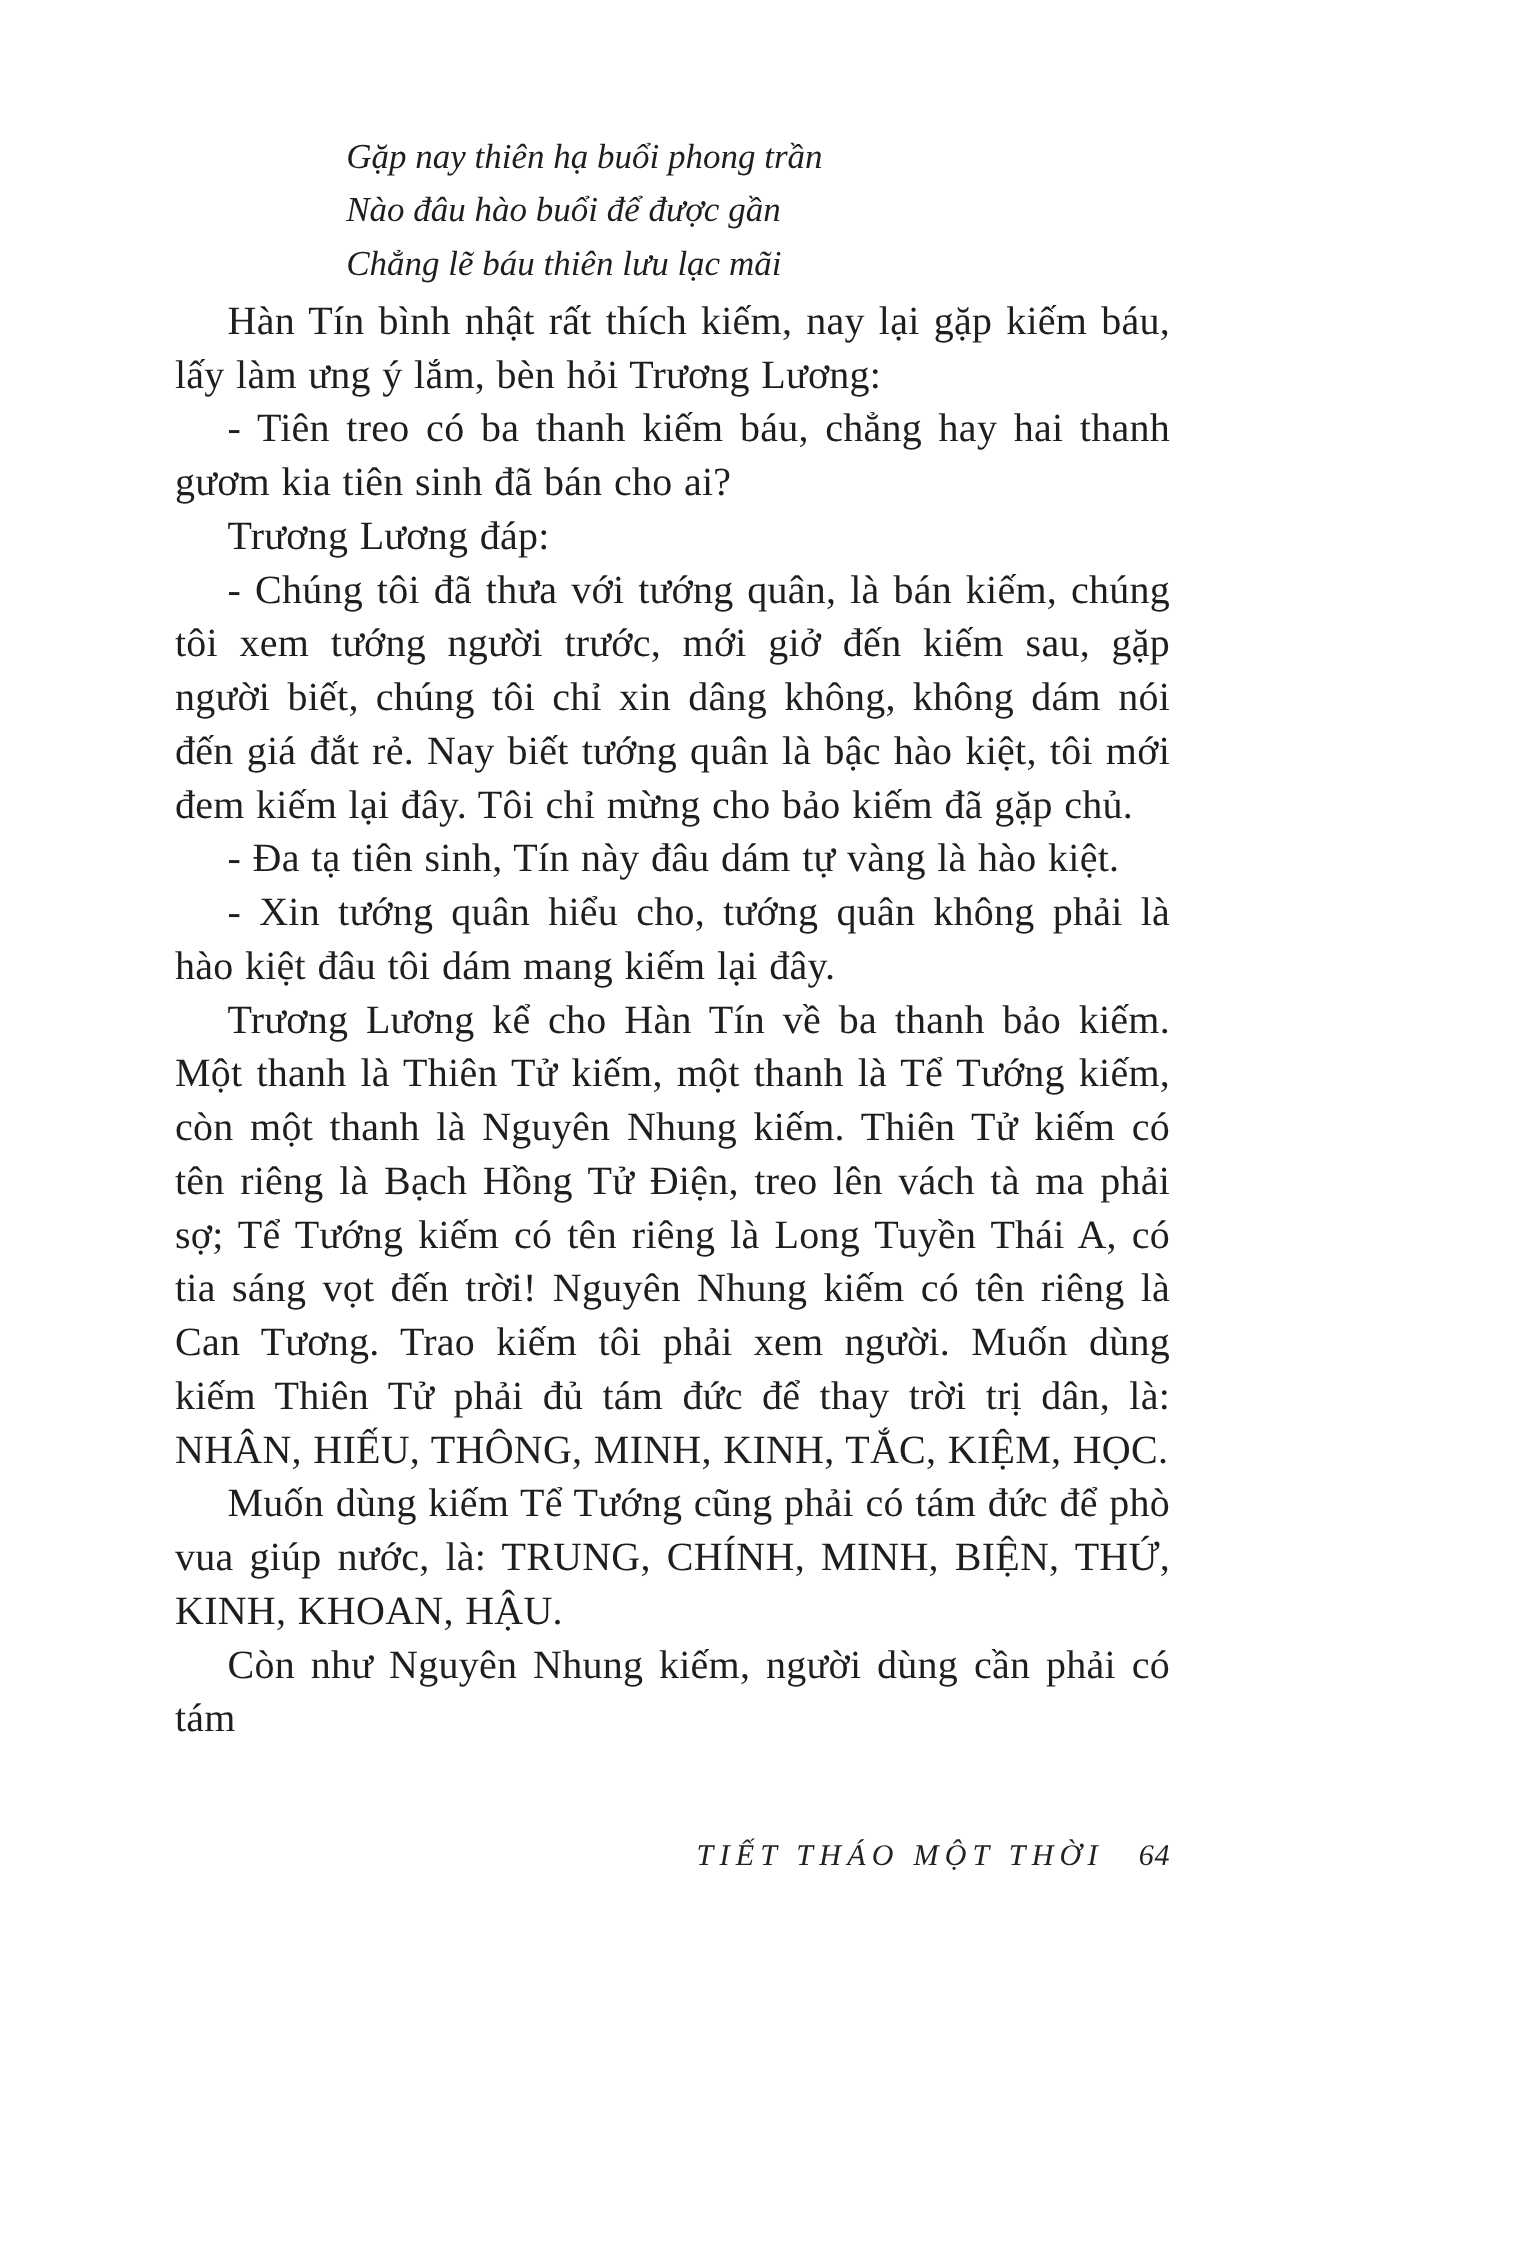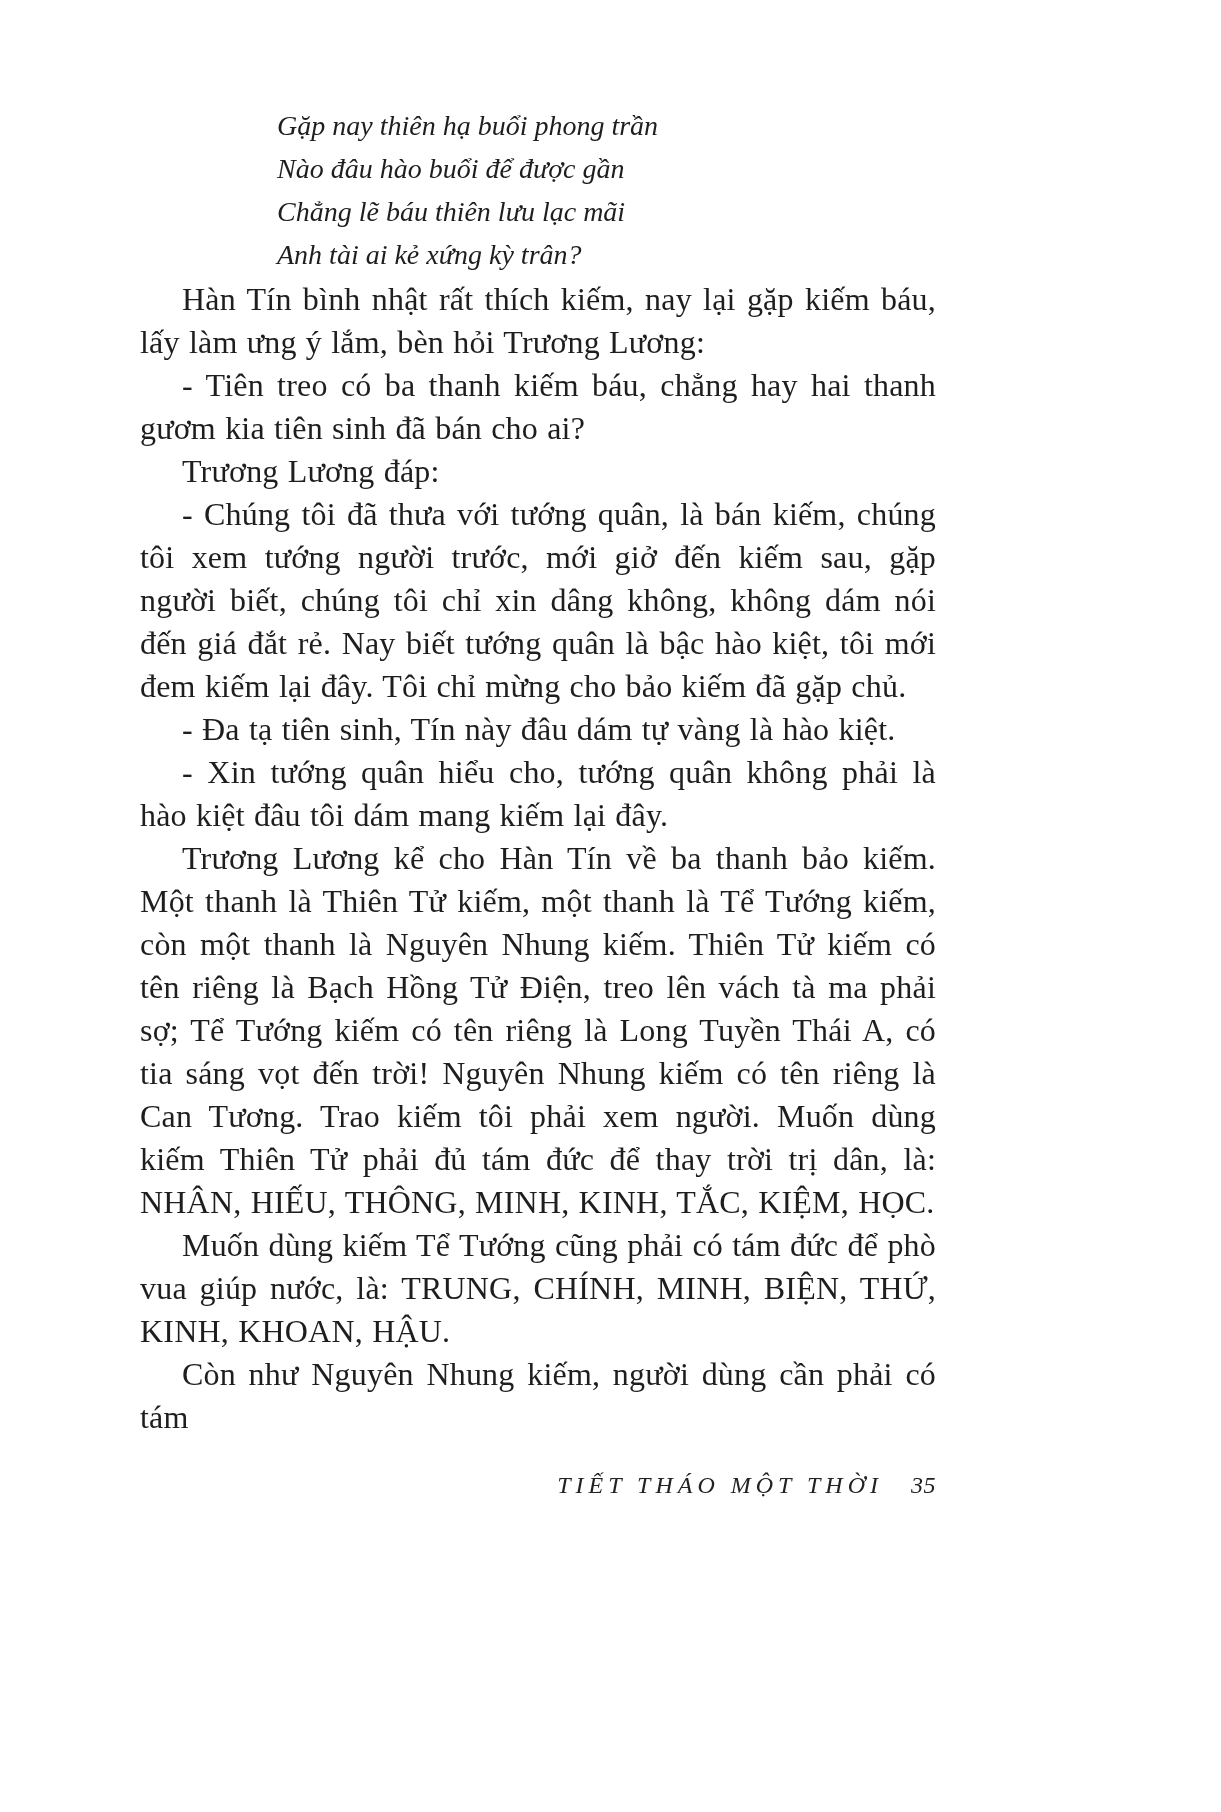--- a/index.html
+++ b/index.html
@@ -62,32 +62,31 @@
 </style>
 </head>
 <body>
 
 <div class="page">
 
   <div class="poem">
     <div class="poem-line">Gặp nay thiên hạ buổi phong trần</div>
     <div class="poem-line">Nào đâu hào buổi để được gần</div>
     <div class="poem-line">Chẳng lẽ báu thiên lưu lạc mãi</div>
-    <div class="poem-line">Anh tài ai kẻ xứng kỳ trân?</div>
   </div>
 
   <div class="body-text">
     <p>Hàn Tín bình nhật rất thích kiếm, nay lại gặp kiếm báu, lấy làm ưng ý lắm, bèn hỏi Trương Lương:</p>
     <p>- Tiên treo có ba thanh kiếm báu, chẳng hay hai thanh gươm kia tiên sinh đã bán cho ai?</p>
     <p>Trương Lương đáp:</p>
     <p>- Chúng tôi đã thưa với tướng quân, là bán kiếm, chúng tôi xem tướng người trước, mới giở đến kiếm sau, gặp người biết, chúng tôi chỉ xin dâng không, không dám nói đến giá đắt rẻ. Nay biết tướng quân là bậc hào kiệt, tôi mới đem kiếm lại đây. Tôi chỉ mừng cho bảo kiếm đã gặp chủ.</p>
     <p>- Đa tạ tiên sinh, Tín này đâu dám tự vàng là hào kiệt.</p>
     <p>- Xin tướng quân hiểu cho, tướng quân không phải là hào kiệt đâu tôi dám mang kiếm lại đây.</p>
     <p>Trương Lương kể cho Hàn Tín về ba thanh bảo kiếm. Một thanh là Thiên Tử kiếm, một thanh là Tể Tướng kiếm, còn một thanh là Nguyên Nhung kiếm. Thiên Tử kiếm có tên riêng là Bạch Hồng Tử Điện, treo lên vách tà ma phải sợ; Tể Tướng kiếm có tên riêng là Long Tuyền Thái A, có tia sáng vọt đến trời! Nguyên Nhung kiếm có tên riêng là Can Tương. Trao kiếm tôi phải xem người. Muốn dùng kiếm Thiên Tử phải đủ tám đức để thay trời trị dân, là: NHÂN, HIẾU, THÔNG, MINH, KINH, TẮC, KIỆM, HỌC.</p>
     <p>Muốn dùng kiếm Tể Tướng cũng phải có tám đức để phò vua giúp nước, là: TRUNG, CHÍNH, MINH, BIỆN, THỨ, KINH, KHOAN, HẬU.</p>
     <p>Còn như Nguyên Nhung kiếm, người dùng cần phải có tám</p>
   </div>
 
 </div>
 
 <div class="footer">
-  <span class="running-title">TIẾT THÁO MỘT THỜI</span><span class="page-number">35</span>
+  <span class="running-title">TIẾT THÁO MỘT THỜI</span><span class="page-number">64</span>
 </div>
 
 </body></html>

